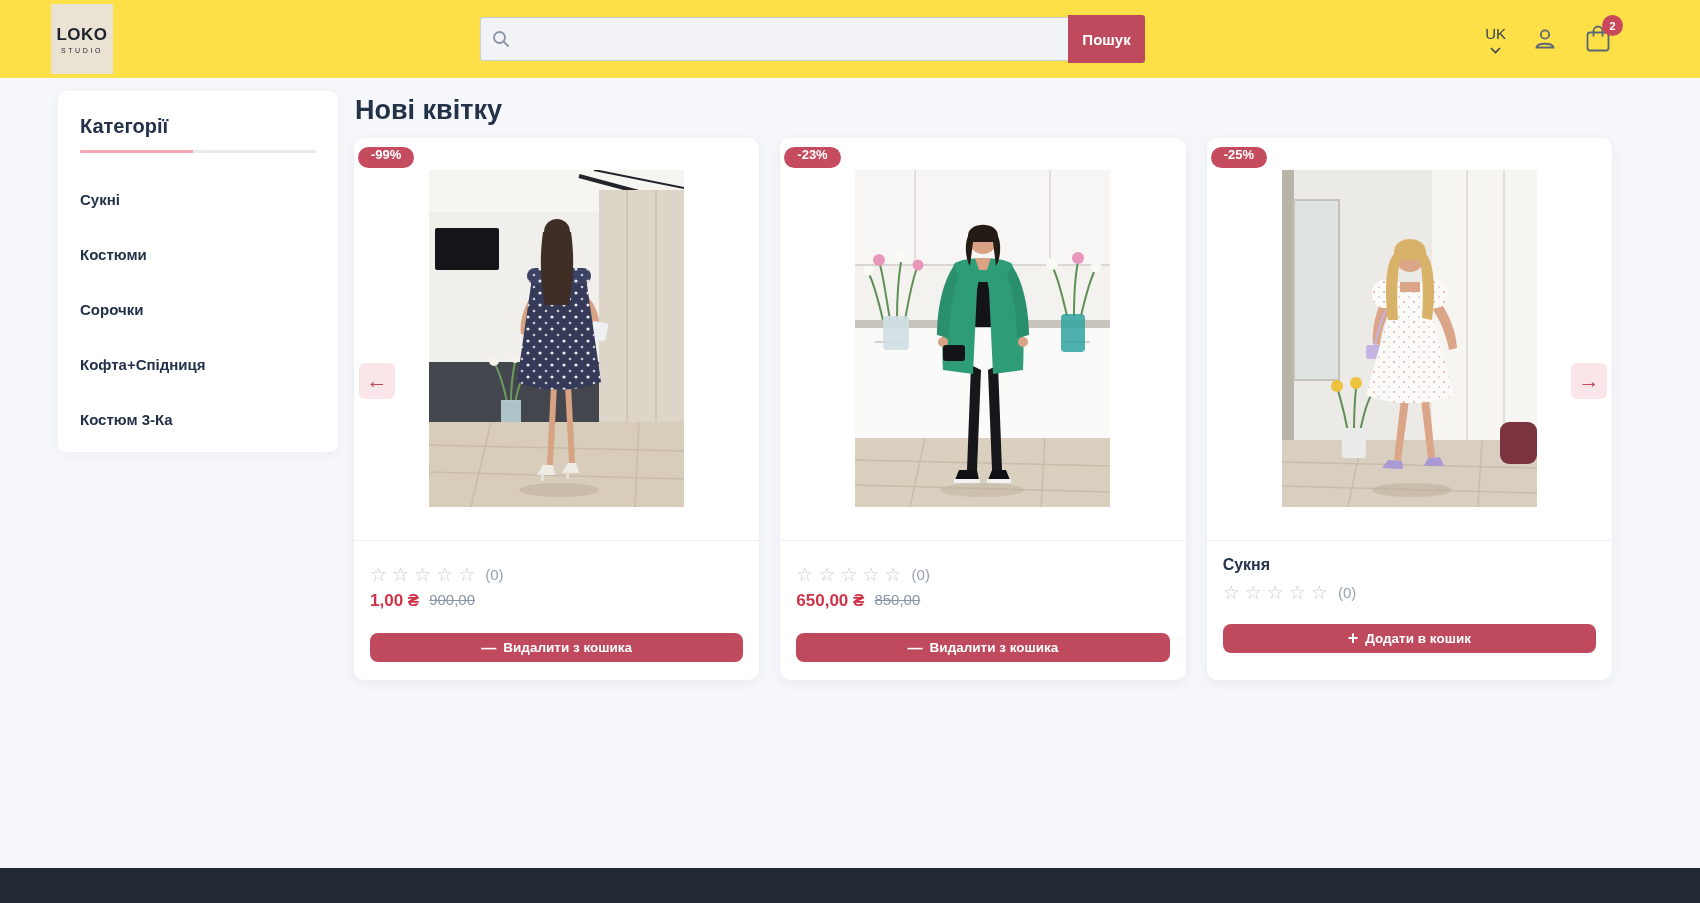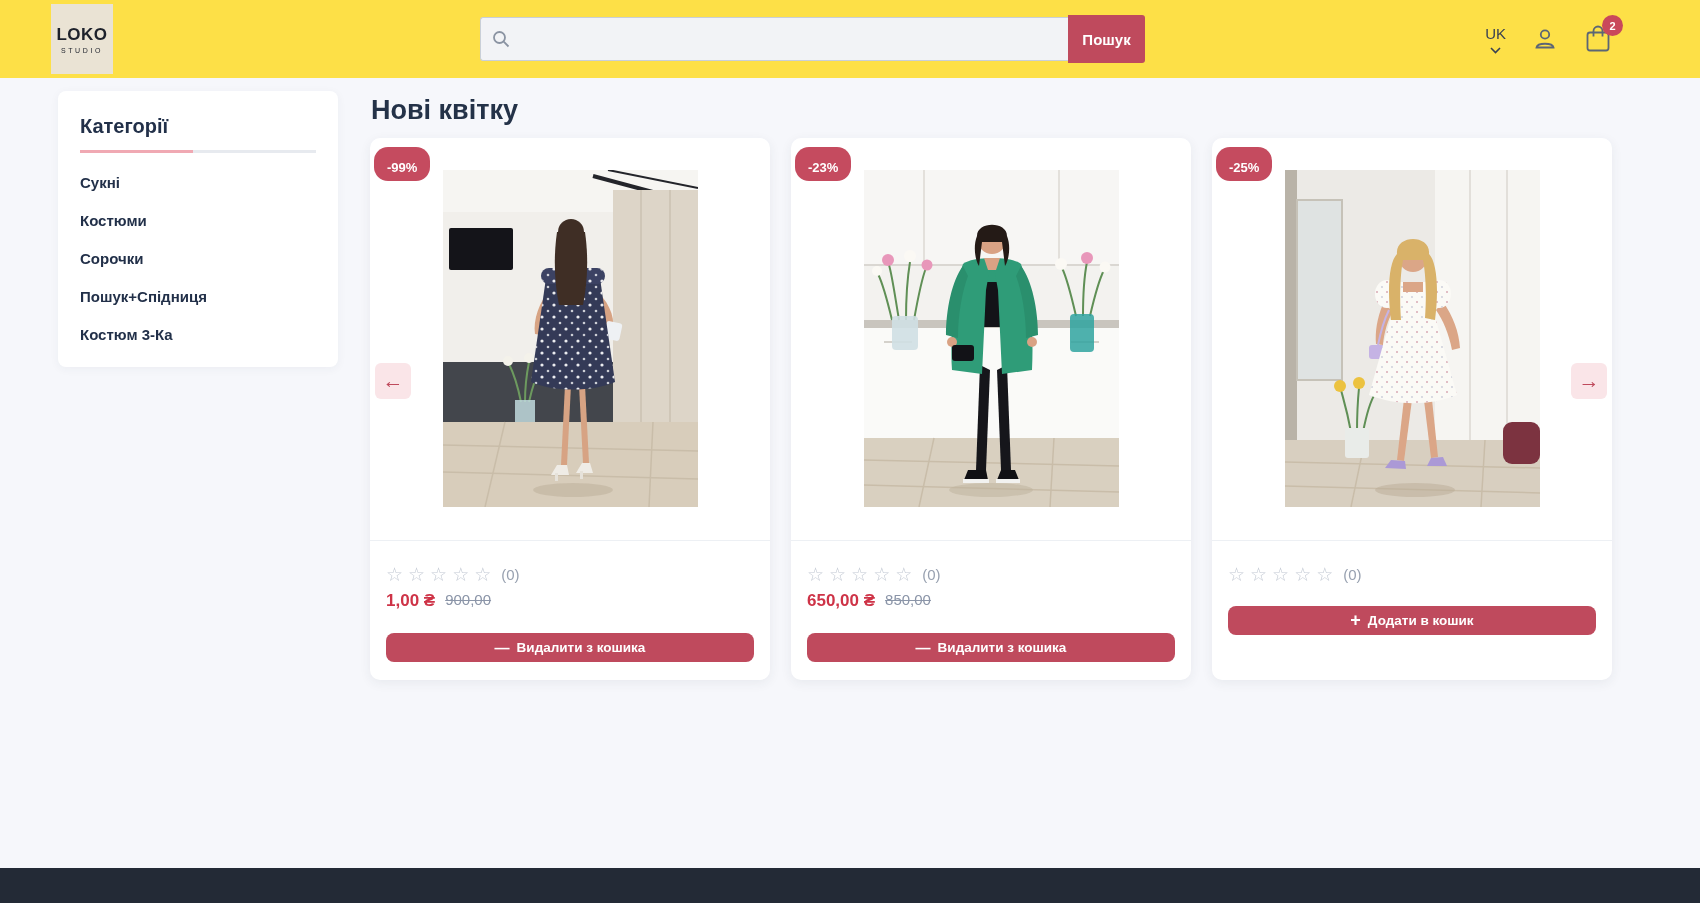--- a/index.html
+++ b/index.html
@@ -27,35 +27,35 @@
   .search-btn { height:48px; width:77px; background:#bf4a5d; color:#fff; font-weight:bold;
                 font-size:15px; border:none; border-radius:0 3px 3px 0; cursor:pointer;
                 font-family:inherit; }
   .header-right { margin-left:auto; display:flex; align-items:center; gap:26px; }
   .lang { display:flex; align-items:center; gap:5px; font-size:15px; color:#3a4252; cursor:pointer;flex-direction:column; }
   .icon-btn { position:relative; cursor:pointer; display:flex; background:none; border:none; padding:0; }
   .cart-badge { position:absolute; top:-9px; right:-11px; width:21px; height:21px; border-radius:50%;
                 background:#c9485b; color:#fff; font-size:11px; font-weight:bold;
                 display:flex; align-items:center; justify-content:center; }
   
-  .content { display:flex; align-items:flex-start; gap:32px; padding:13px 88px 0 58px; }
+  .content { display:flex; align-items:flex-start; gap:16px; padding:13px 88px 0 58px; }
   .sidebar { width:280px; flex-shrink:0; background:#fff; border-radius:8px;
              box-shadow:0 2px 10px rgba(40,50,70,.05); padding:24px 22px 24px; }
   .sidebar-title { font-size:20px; font-weight:bold; color:#223049; }
   .sidebar-underline { height:3px; background:#e7eaef; margin-top:12px; }
   .underline-accent { width:48%; height:100%; background:#f0a9b3; }
-  .cat-item { margin-top:21px; font-size:15px; font-weight:bold; color:#223049; cursor:pointer; }
+  .cat-item { margin-top:38px; font-size:15px; font-weight:bold; color:#223049; cursor:pointer; }
   .cat-item:first-of-type { margin-top:26px; }
   .main { flex:1; position:relative; }
   .main-title { font-size:27px; font-weight:bold; color:#243248; margin:5px 0 12px 1px; line-height:1.1; }
   .cards { display:flex; gap:21px; }
   .card { flex:1; background:#fff; border-radius:10px; position:relative;
           box-shadow:0 3px 12px rgba(40,50,70,.07); display:flex; flex-direction:column; }
   .badge { position:absolute; top:9px; left:4px; background:#c54b5f; color:#fff; font-size:13px;
-           font-weight:bold; padding:13px 13px 6px; border-radius:14px; z-index:2; }
+           font-weight:bold; padding:0 13px 6px; border-radius:14px; z-index:2; }
   .card-media { height:403px; display:flex; align-items:center; justify-content:center;
                 border-bottom:1px solid #edf0f4; cursor:pointer; }
   .card-media svg { width:255px; height:337px; display:block; }
   .card-info { padding:15px 16px 18px; }
   .card-name { font-size:16px; font-weight:bold; color:#26334a; cursor:pointer; line-height:18px; }
   .stars-row { display:flex; align-items:center; margin-top:9px; }
   .star { font-size:19px; color:#c4cad4; margin-right:5px; line-height:1; }
   .rating-count { font-size:15px; color:#98a1b0; margin-left:5px; }
   .price-row { display:flex; align-items:flex-start; gap:10px; margin-top:7px; }
   .price { font-size:17px; font-weight:bold; color:#ce3347; }
@@ -126,21 +126,21 @@
 <div class="content">
 
   <div class="sidebar">
     <div class="sidebar-title">Категорії</div>
     <div class="sidebar-underline">
       <div class="underline-accent"></div>
     </div>
     <div class="cat-item">Сукні</div>
     <div class="cat-item">Костюми</div>
     <div class="cat-item">Сорочки</div>
-    <div class="cat-item">Пошук+Спідниця</div>
+    <div class="cat-item">Кофта+Спідниця</div>
     <div class="cat-item">Костюм 3-Ка</div>
   </div>
 
   <div class="main">
     <div class="main-title">Нові квітку</div>
 
     <div class="cards">
 
       <div class="card">
         <div class="badge">-99%</div>
@@ -347,20 +347,21 @@
             <rect x="118" y="112" width="20" height="10" fill="#dba687"></rect>
             <ellipse cx="102" cy="124" rx="12" ry="14" fill="#fbfaf6"></ellipse>
             <ellipse cx="102" cy="124" rx="12" ry="14" fill="url(#p3d)"></ellipse>
             <ellipse cx="154" cy="124" rx="12" ry="14" fill="#fbfaf6"></ellipse>
             <ellipse cx="154" cy="124" rx="12" ry="14" fill="url(#p3d)"></ellipse>
             <circle cx="128" cy="88" r="14" fill="#dba687"></circle>
             <path d="M112 84 C 110 64 146 64 144 84 C 152 92 154 120 150 150 L 140 148 C 142 120 140 100 138 90 L 118 90 C 116 100 114 122 116 150 L 106 150 C 102 120 104 92 112 84 Z" fill="#d9b269"></path>
           </svg>
         </div>
         <div class="card-info">
+          <div class="card-name">Сукня</div>
           <div class="stars-row">
             <span class="star">☆</span>
             <span class="star">☆</span>
             <span class="star">☆</span>
             <span class="star">☆</span>
             <span class="star">☆</span>
             <span class="rating-count">(0)</span>
           </div>
           <button class="card-btn">
             <span class="btn-icon" style="font-size:18px;">+</span>

